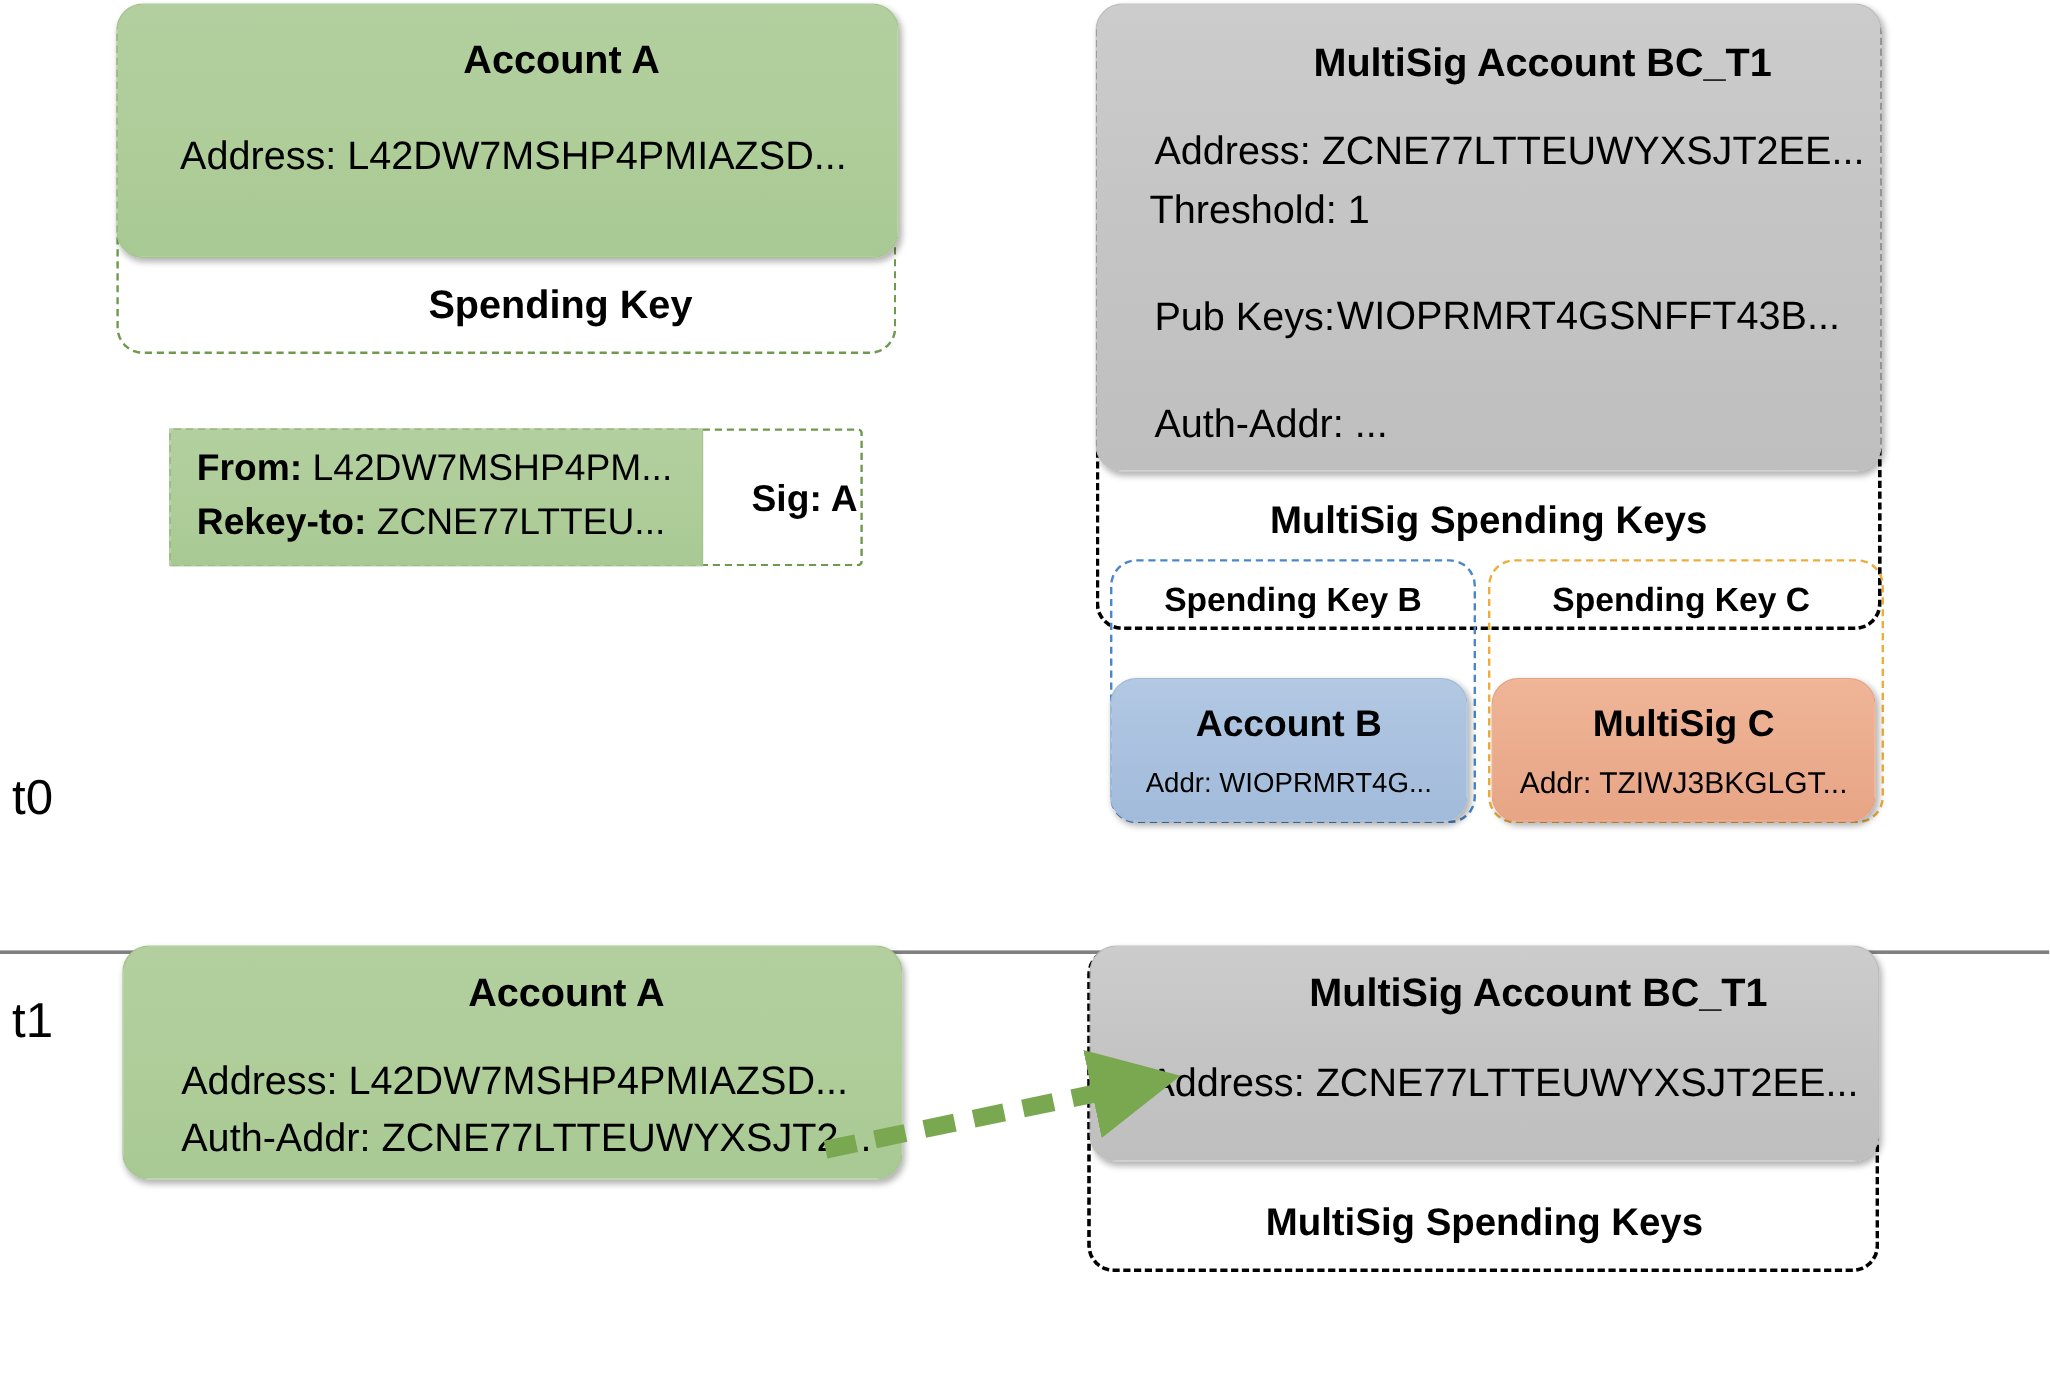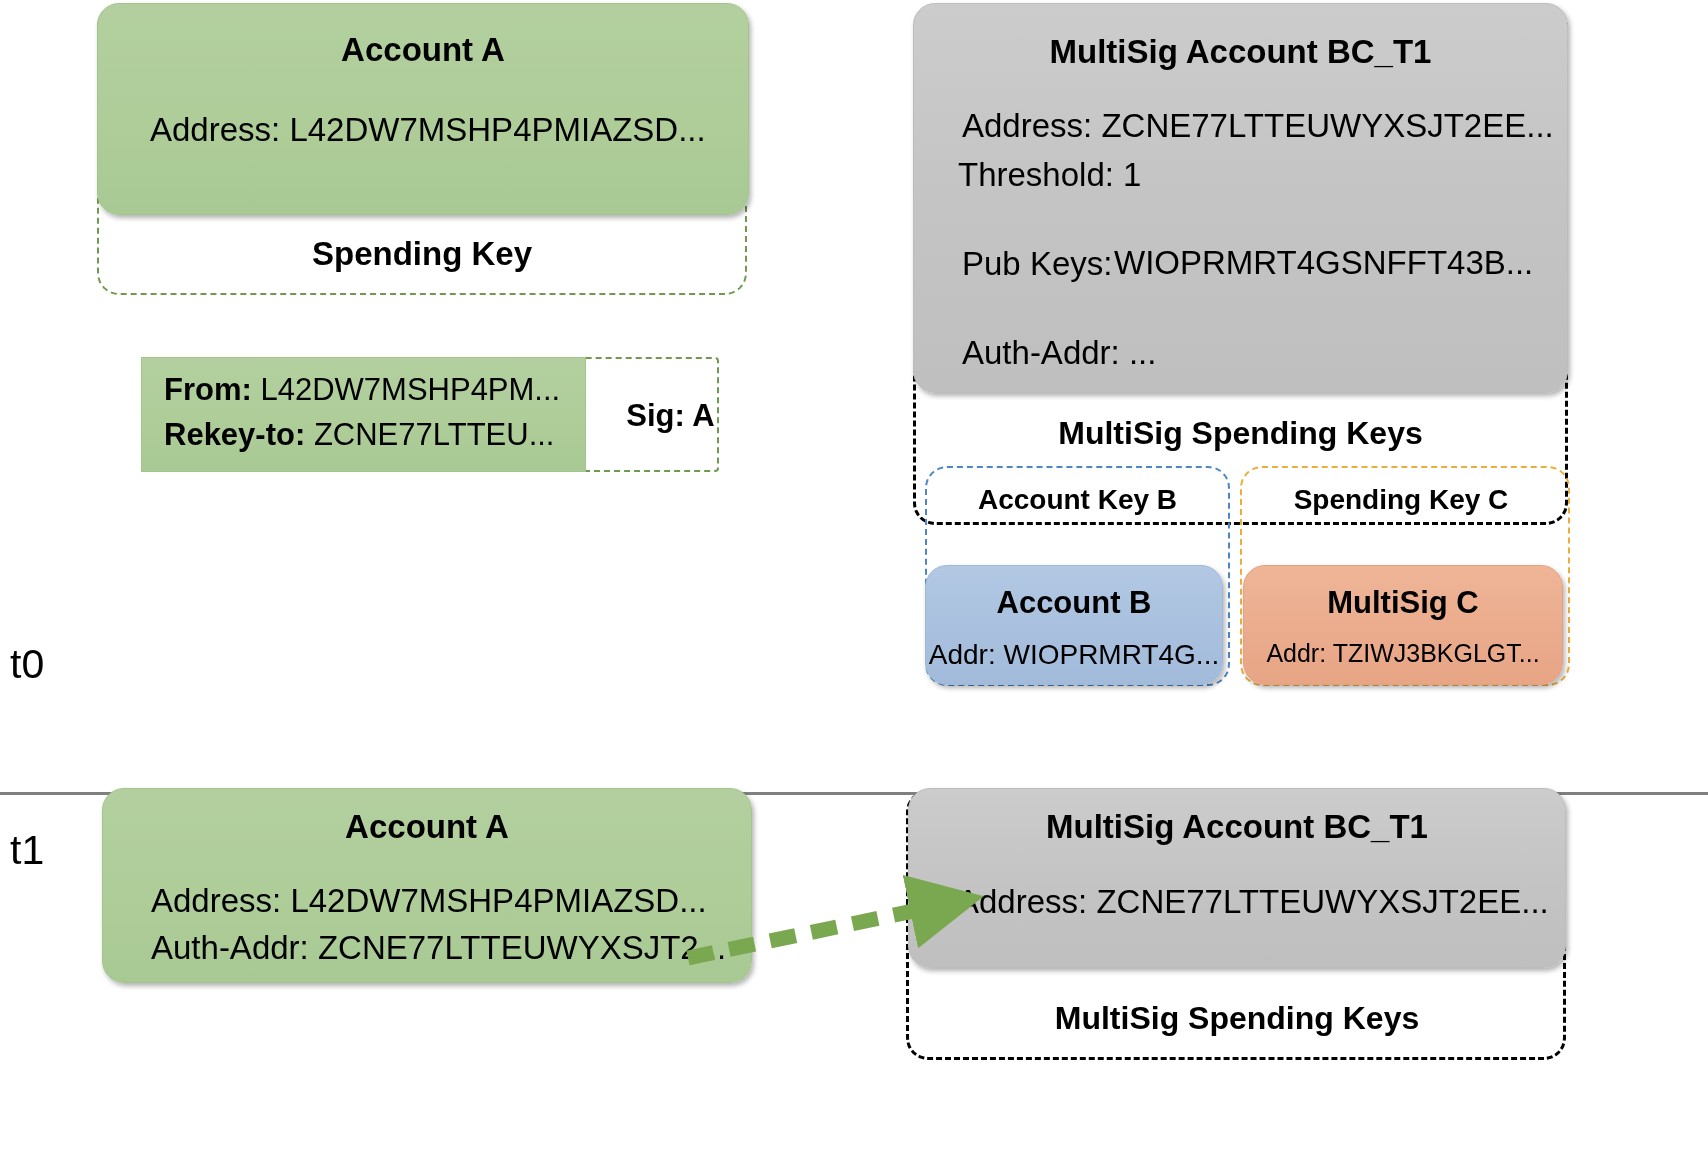--- a/index.html
+++ b/index.html
@@ -67,20 +67,21 @@
   .dash-blue  { border: 2px dashed #4a86c8; }
   .dash-orange{ border: 2px dashed #eead3b; }
 
   
   .box-title {
     font-weight: bold;
     font-size: 33px;
     text-align: center;
     line-height: 1.1;
     width: 100%;
+    margin-left: 45px;
   }
   .box-line {
     font-size: 33px;
     font-weight: 400;
     line-height: 1.18;
     white-space: nowrap;
   }
   .small-title {
     font-weight: bold;
     font-size: 28px;
@@ -152,25 +153,25 @@
     <div class="abs box-line" style="left:44px; top:152px;">Threshold: 1</div>
     <div class="abs box-line" style="left:48px; top:201px;margin-top:40px;">Pub Keys:</div>
     <div class="abs box-line indent" style="left:48px; top:240px;">WIOPRMRT4GSNFFT43B...</div>
     <div class="abs box-line" style="left:48px; top:330px;">Auth-Addr: ...</div>
   </div>
 
   <div class="abs mid-title" style="left:913px; top:415px; width:655px;">MultiSig Spending Keys</div>
 
   <div class="abs dashed dash-blue" style="left:925px; top:466px; width:305px; height:220px;"></div>
 
-  <div class="abs small-title" style="left:925px; top:484px; width:305px;">Account Key B</div>
+  <div class="abs small-title" style="left:925px; top:484px; width:305px;">Spending Key B</div>
 
   <div class="abs rbox blue-box" style="left:925px; top:565px; width:298px; height:120px;">
     <div class="abs small-title" style="left:0; top:19px; font-size:31px;">Account B</div>
-    <div class="abs small-line" style="left:0; top:73px; font-size:28px;">Addr: WIOPRMRT4G...</div>
+    <div class="abs small-line" style="left:0; top:73px; font-size:23px;">Addr: WIOPRMRT4G...</div>
   </div>
 
   <div class="abs dashed dash-orange" style="left:1240px; top:466px; width:330px; height:220px;"></div>
 
   <div class="abs small-title" style="left:1240px; top:484px; width:322px;">Spending Key C</div>
 
   <div class="abs rbox orange-box" style="left:1243px; top:565px; width:320px; height:120px;">
     <div class="abs small-title" style="left:0; top:19px; font-size:31px;">MultiSig C</div>
     <div class="abs small-line" style="left:0; top:73px; font-size:25px;">Addr: TZIWJ3BKGLGT...</div>
   </div>

